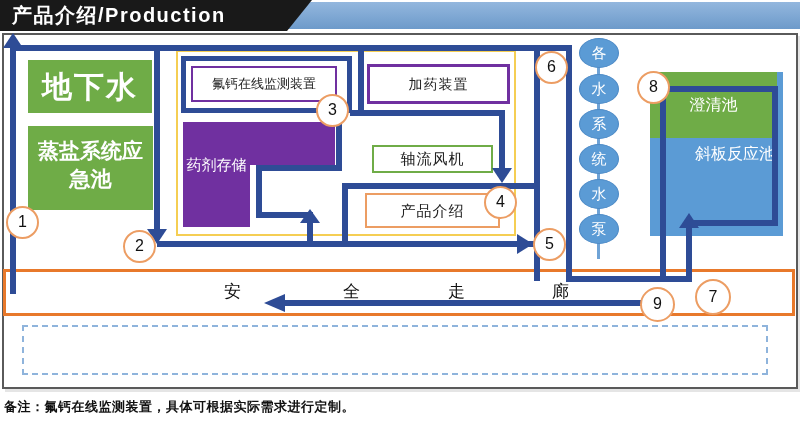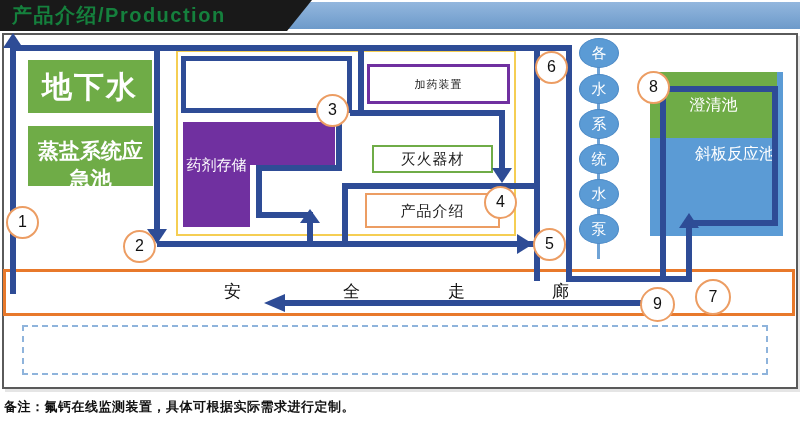--- a/index.html
+++ b/index.html
@@ -18,50 +18,53 @@
   .gbox{position:absolute;background:#6fac47;color:#fff;text-align:center;}
   .outline{position:absolute;background:#fff;box-sizing:border-box;text-align:center;color:#222;}
 </style>
 </head>
 <body>
 <div id="stage">
 
 <div class="abs" style="left:286px;top:2px;width:514px;height:27px;background:linear-gradient(180deg,#93b7de,#6d9aca);"></div>
 <div class="abs" style="left:0;top:0;width:312px;height:31px;background:#191919;
             clip-path:polygon(0 0,100% 0,92% 100%,0 100%);">
-  <div style="padding-left:12px;line-height:31px;color:#15803d;font-size:20px;font-weight:bold;letter-spacing:1.5px;">产品介绍/Production</div>
+  <div style="padding-left:12px;line-height:31px;color:#ffffff;font-size:20px;font-weight:bold;letter-spacing:1.5px;">产品介绍/Production</div>
 </div>
 
 <div class="abs" style="left:2px;top:33px;width:792px;height:352px;border:2px solid #5a5a5a;box-shadow:3px 3px 0 rgba(0,0,0,0.10);background:#fff;"></div>
 
 <div class="abs" style="left:176px;top:50px;width:340px;height:186px;border:2px solid #f5ce53;box-sizing:border-box;"></div>
 
 <div class="abs" style="left:3px;top:269px;width:792px;height:47px;border:3px solid #e8792b;box-sizing:border-box;background:#fff;"></div>
 
 <div class="abs" style="left:22px;top:325px;width:746px;height:50px;border:2px dashed #8fb4dc;box-sizing:border-box;"></div>
 
 <div class="gbox" style="left:28px;top:60px;width:124px;height:53px;">
   <div style="line-height:53px;font-size:30px;font-weight:bold;letter-spacing:2px;">地下水池</div>
 </div>
-<div class="gbox" style="left:28px;top:126px;width:125px;height:60px;">
+<div class="gbox" style="left:28px;top:126px;width:125px;height:84px;">
   <div style="padding-top:11px;font-size:21px;font-weight:bold;line-height:28px;">蒸盐系统应急池</div>
 </div>
 
 <div class="abs" style="left:181px;top:56px;width:171px;height:57px;border:5px solid #2e4c96;box-sizing:border-box;"></div>
+<div class="outline" style="left:191px;top:66px;width:146px;height:36px;border:2px solid #7030a0;">
+  <div style="line-height:32px;font-size:13px;">氟钙在线监测装置</div>
+</div>
 
 <div class="outline" style="left:367px;top:64px;width:143px;height:40px;border:3px solid #7030a0;">
-  <div style="line-height:34px;font-size:11px;letter-spacing:1px;">加药装置</div>
+  <div style="line-height:34px;font-size:14px;letter-spacing:1px;">加药装置</div>
 </div>
 
 <div class="abs" style="left:183px;top:122px;width:152px;height:43px;background:#7030a0;"></div>
 <div class="abs" style="left:183px;top:122px;width:67px;height:105px;background:#7030a0;"></div>
 <div class="abs" style="left:183px;top:152px;width:67px;color:#fff;font-size:15px;text-align:center;line-height:26px;">药剂存储</div>
 
 <div class="outline" style="left:372px;top:145px;width:121px;height:28px;border:2px solid #6fac47;">
-  <div style="line-height:24px;font-size:15px;letter-spacing:1px;">灭火器材</div>
+  <div style="line-height:24px;font-size:15px;letter-spacing:1px;">轴流风机</div>
 </div>
 
 <div class="outline" style="left:365px;top:193px;width:135px;height:35px;border:2px solid #ec9d63;">
   <div style="line-height:31px;font-size:15px;letter-spacing:1px;">产品介绍</div>
 </div>
 
 <div class="abs" style="left:650px;top:72px;width:133px;height:164px;background:#5b9bd5;"></div>
 <div class="abs" style="left:650px;top:72px;width:127px;height:66px;background:#6fac47;"></div>
 <div class="abs" style="left:650px;top:95px;width:127px;text-align:center;color:#fff;font-size:16px;">澄清池</div>
 <div class="abs" style="left:660px;top:144px;width:115px;text-align:right;color:#fff;font-size:16px;">斜板反应池</div>

